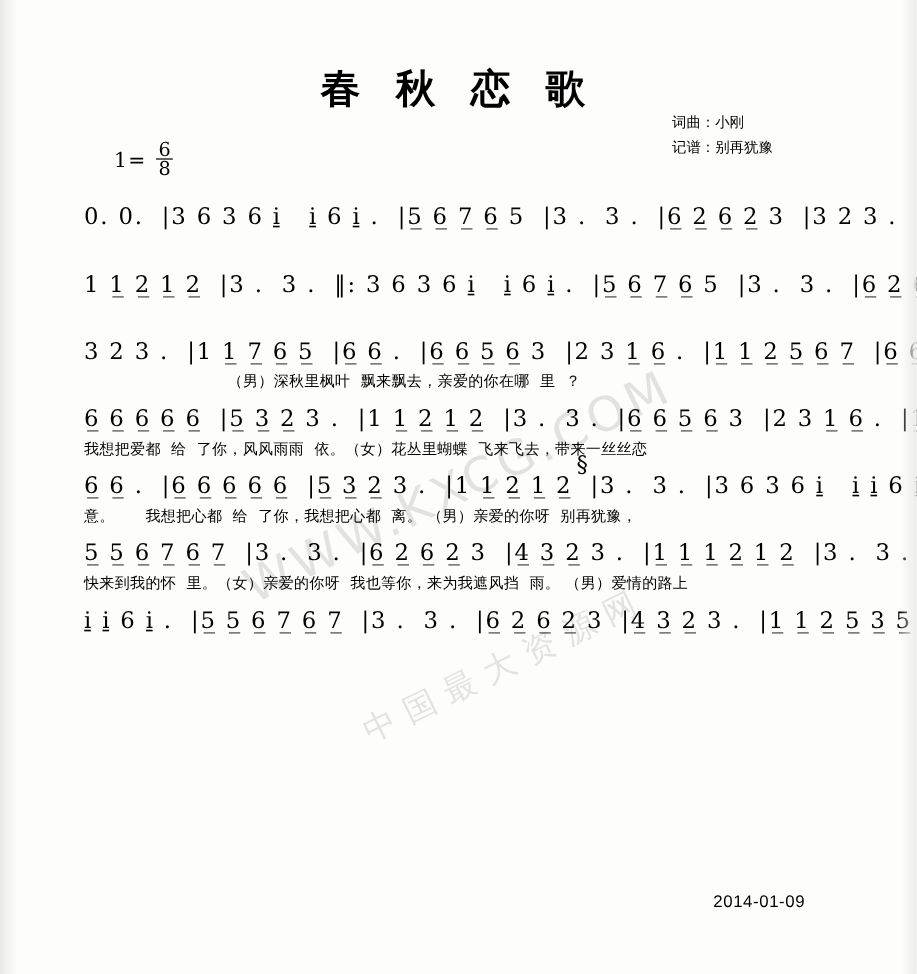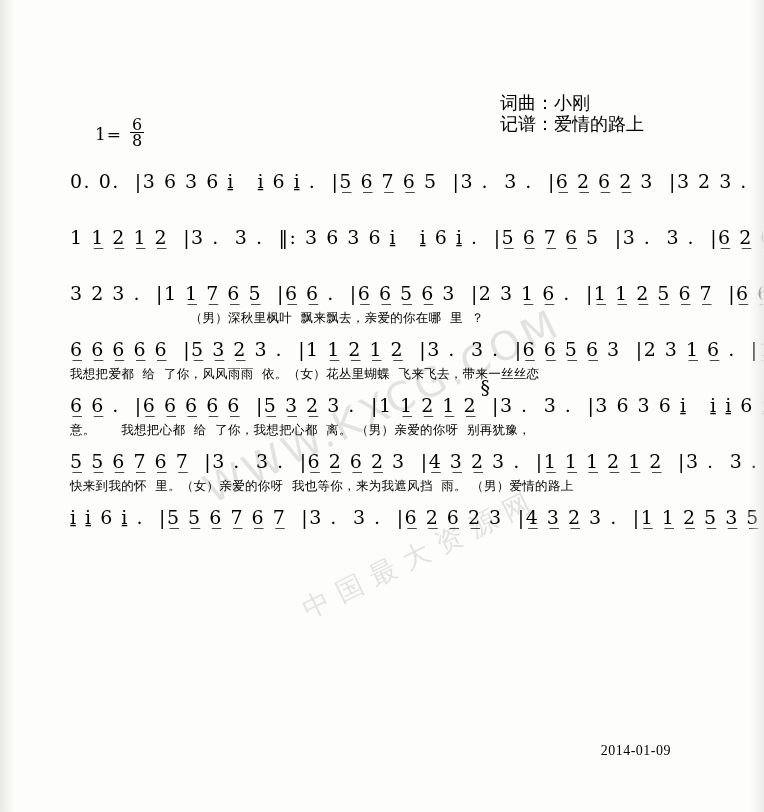--- a/index.html
+++ b/index.html
@@ -48,21 +48,21 @@
     font-size: 33px;
     font-weight: bold;
     letter-spacing: 9px;
   }
 
   .credits {
     position: absolute;
     top: 92px;
     right: 120px;
     text-align: left;
-    font-size: 18px;
+    font-size: 12px;
     line-height: 21px;
     font-family: "DejaVu Sans", sans-serif;
   }
 
   .keysig {
     position: absolute;
     top: 118px;
     left: 95px;
     font-size: 17px;
     font-family: "DejaVu Serif", serif;
@@ -137,36 +137,37 @@
     top: -16px;
     font-size: 19px;
     font-family: "DejaVu Serif", serif;
   }
 
   .date {
     position: absolute;
     right: 93px;
     bottom: 53px;
     font-size: 14px;
-    font-family: Liberation Serif, serif;
+    font-family: Liberation Sans, sans-serif;
     letter-spacing: 0.5px;
   }
 </style>
 </head>
 <body>
 
 <div class="sheet">
 
   <div class="watermark w1">WWW.KXCG.COM</div>
   <div class="watermark w2">中国最大资源网</div>
 
+  <div class="title">春 秋 恋 歌</div>
 
   <div class="credits">
     <div>词曲：小刚</div>
-    <div>记谱：爱情的路上</div>
+    <div>记谱：别再犹豫</div>
   </div>
 
   <div class="keysig">
     <span class="eq">1=</span>
     <span class="meter">
       <span class="num">6</span>
       <span class="den">8</span>
     </span>
   </div>
 

